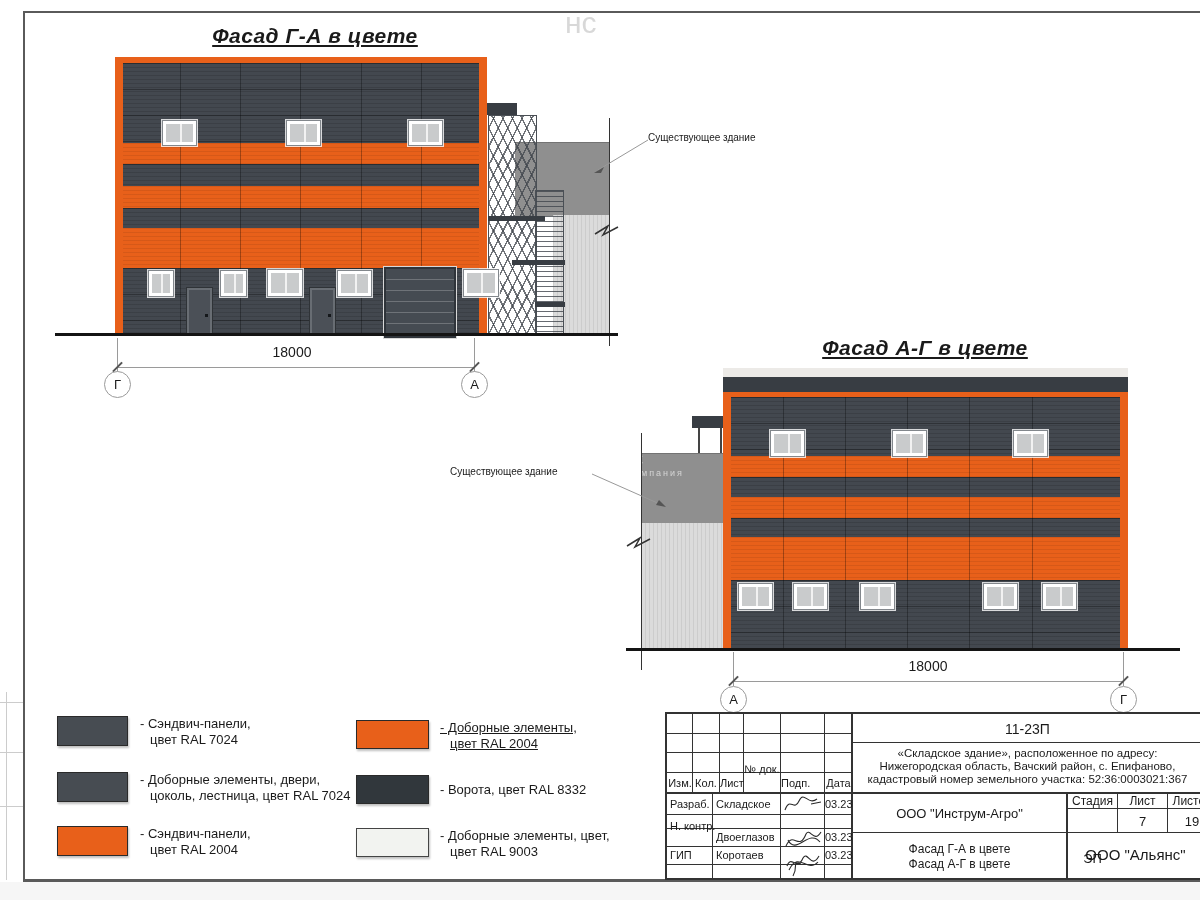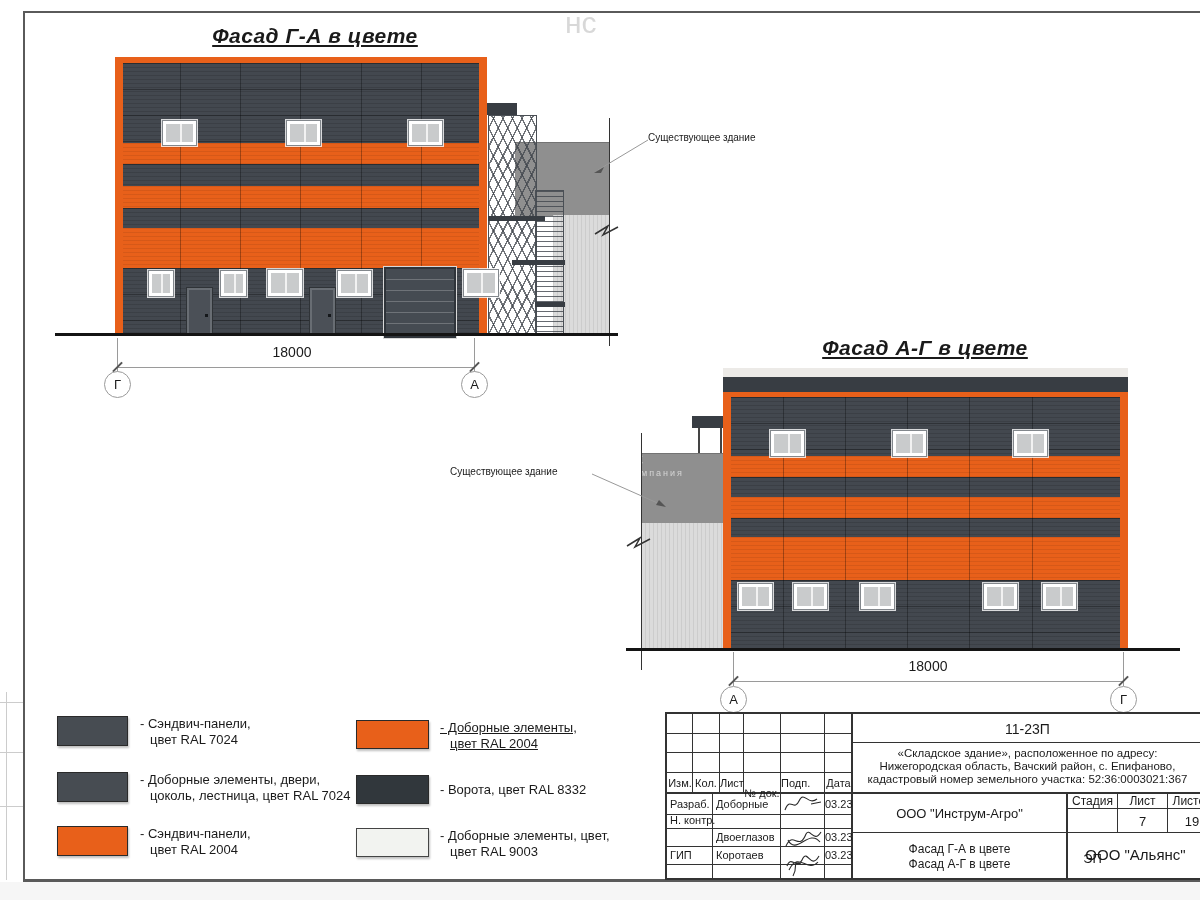--- a/index.html
+++ b/index.html
@@ -282,28 +282,28 @@
     <div class="abs tb-line" style="left:0;top:114px;width:185px;height:1px;"></div>
     <div class="abs tb-line" style="left:0;top:132px;width:185px;height:1px;"></div>
     <div class="abs tb-line" style="left:0;top:150px;width:185px;height:1px;"></div>
     <div class="abs tb-line" style="left:185px;top:28px;width:351px;height:1px;"></div>
     <div class="abs tb-line" style="left:401px;top:94px;width:135px;height:1px;"></div>
     <div class="abs tb-line" style="left:185px;top:118px;width:351px;height:1px;"></div>
 
     <div class="tb-t" style="left:1px;top:63px;width:24px;text-align:center;">Изм.</div>
     <div class="tb-t" style="left:26px;top:63px;width:26px;text-align:center;">Кол.</div>
     <div class="tb-t" style="left:53px;top:63px;width:23px;text-align:center;">Лист</div>
-    <div class="tb-t" style="left:77px;top:73px;width:36px;text-align:center;">№ док.</div>
+    <div class="tb-t" style="left:77px;top:49px;width:36px;text-align:center;">№ док.</div>
     <div class="tb-t" style="left:114px;top:63px;width:43px;text-align:left;">Подп.</div>
     <div class="tb-t" style="left:158px;top:63px;width:27px;text-align:center;">Дата</div>
 
     <div class="tb-t" style="left:3px;top:84px;">Разраб.</div>
-    <div class="tb-t" style="left:49px;top:84px;">Доборные</div>
+    <div class="tb-t" style="left:49px;top:84px;">Складское</div>
     <div class="tb-t" style="left:158px;top:84px;">03.23</div>
-    <div class="tb-t" style="left:3px;top:100px;">Н. контр.</div>
+    <div class="tb-t" style="left:3px;top:106px;">Н. контр.</div>
     <div class="tb-t" style="left:49px;top:117px;">Двоеглазов</div>
     <div class="tb-t" style="left:158px;top:117px;">03.23</div>
     <div class="tb-t" style="left:3px;top:135px;">ГИП</div>
     <div class="tb-t" style="left:49px;top:135px;">Коротаев</div>
     <div class="tb-t" style="left:158px;top:135px;">03.23</div>
 
     <svg class="abs" style="left:114px;top:80px;" width="43" height="20">
       <path d="M4 16 C 9 2, 13 18, 18 7 S 27 12, 36 5 M30 10 L 40 8" fill="none" stroke="#2a2a2a" stroke-width="1.1"></path>
     </svg>
     <svg class="abs" style="left:114px;top:112px;" width="43" height="52">

